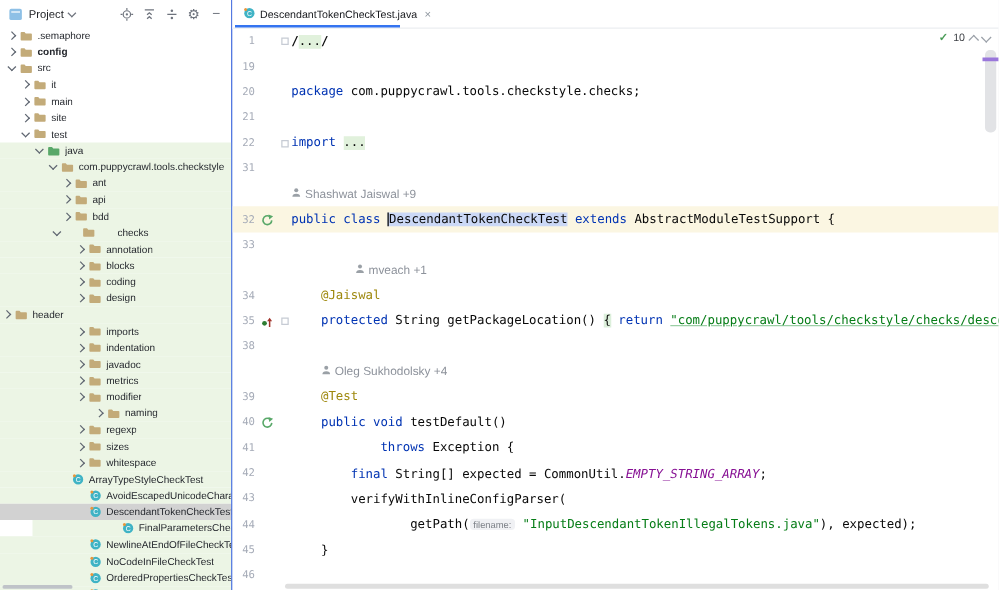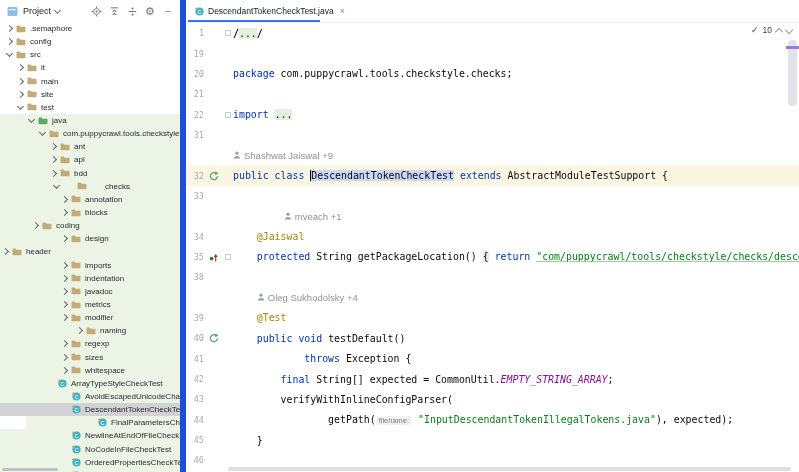--- a/index.html
+++ b/index.html
@@ -1,21 +1,21 @@
 <!DOCTYPE html>
 <html><head>
 <meta charset="utf-8">
 <style>
   html,body{margin:0;padding:0;background:#e9eaee;}
   #app{position:relative;width:799px;height:472px;background:#ffffff;overflow:hidden;
        font-family:"Liberation Sans",sans-serif;-webkit-font-smoothing:antialiased;}
 
   
   #project-panel{position:absolute;left:0;top:0;width:186px;height:472px;background:#ffffff;
-                 border-right:6px solid #1d4ed8;box-sizing:border-box;}
+                 border-right:1px solid #1d4ed8;box-sizing:border-box;}
   #panel-header{height:22px;display:flex;align-items:center;padding:0 5px;gap:4px;}
   #panel-title{font-size:9px;color:#1d1f23;}
   .hicon{width:14px;height:14px;display:flex;align-items:center;justify-content:center;
          color:#6e737d;font-size:11px;flex:none;}
   #header-spacer{flex:1}
   #tree{position:absolute;top:22px;left:0;right:0;bottom:0;overflow:hidden;}
   .trow{display:flex;align-items:center;height:13.15px;font-size:8px;color:#25282e;white-space:nowrap;}
   .trow.green{background:#ecf5e5;}
   .trow.sel{background:#d2d2d2;}
   .chevbox{width:11px;flex:none;display:flex;align-items:center;justify-content:center;}
@@ -112,33 +112,33 @@
           <span class="chevbox">
             <span class="chev right"></span>
           </span>
           <span class="ticon">
             <svg width="10" height="8" viewBox="0 0 10 8">
               <path d="M.5 1.4Q.5.6 1.2.6h2.4l1 1.1h4.2q.7 0 .7.7v4.2q0 .7-.7.7H1.2Q.5 7.3.5 6.6Z" fill="#c3ab79"></path>
             </svg>
           </span>
           <span class="tlabel">.semaphore</span>
         </div>
+        <div class="trow" style="padding-left: 4px; font-weight: bold;">
+          <span class="chevbox">
+            <span class="chev right"></span>
+          </span>
+          <span class="ticon">
+            <svg width="10" height="8" viewBox="0 0 10 8">
+              <path d="M.5 1.4Q.5.6 1.2.6h2.4l1 1.1h4.2q.7 0 .7.7v4.2q0 .7-.7.7H1.2Q.5 7.3.5 6.6Z" fill="#c3ab79"></path>
+            </svg>
+          </span>
+          <span class="tlabel">config</span>
+        </div>
         <div class="trow" style="padding-left: 4px;">
           <span class="chevbox">
-            <span class="chev right"></span>
-          </span>
-          <span class="ticon">
-            <svg width="10" height="8" viewBox="0 0 10 8">
-              <path d="M.5 1.4Q.5.6 1.2.6h2.4l1 1.1h4.2q.7 0 .7.7v4.2q0 .7-.7.7H1.2Q.5 7.3.5 6.6Z" fill="#c3ab79"></path>
-            </svg>
-          </span>
-          <span class="tlabel">config</span>
-        </div>
-        <div class="trow" style="padding-left: 4px;">
-          <span class="chevbox">
             <span class="chev down"></span>
           </span>
           <span class="ticon">
             <svg width="10" height="8" viewBox="0 0 10 8">
               <path d="M.5 1.4Q.5.6 1.2.6h2.4l1 1.1h4.2q.7 0 .7.7v4.2q0 .7-.7.7H1.2Q.5 7.3.5 6.6Z" fill="#c3ab79"></path>
             </svg>
           </span>
           <span class="tlabel">src</span>
         </div>
         <div class="trow" style="padding-left: 15px;">
@@ -233,21 +233,21 @@
           <span class="chevbox">
             <span class="chev right"></span>
           </span>
           <span class="ticon">
             <svg width="10" height="8" viewBox="0 0 10 8">
               <path d="M.5 1.4Q.5.6 1.2.6h2.4l1 1.1h4.2q.7 0 .7.7v4.2q0 .7-.7.7H1.2Q.5 7.3.5 6.6Z" fill="#c3ab79"></path>
             </svg>
           </span>
           <span class="tlabel">bdd</span>
         </div>
-        <div class="trow green" style="padding-left: 51px; gap: 14px;">
+        <div class="trow green" style="padding-left: 40px; gap: 14px;">
           <span class="chevbox">
             <span class="chev down"></span>
           </span>
           <span class="ticon">
             <svg width="10" height="8" viewBox="0 0 10 8">
               <path d="M.5 1.4Q.5.6 1.2.6h2.4l1 1.1h4.2q.7 0 .7.7v4.2q0 .7-.7.7H1.2Q.5 7.3.5 6.6Z" fill="#c3ab79"></path>
             </svg>
           </span>
           <span class="tlabel">checks</span>
         </div>
@@ -266,21 +266,21 @@
           <span class="chevbox">
             <span class="chev right"></span>
           </span>
           <span class="ticon">
             <svg width="10" height="8" viewBox="0 0 10 8">
               <path d="M.5 1.4Q.5.6 1.2.6h2.4l1 1.1h4.2q.7 0 .7.7v4.2q0 .7-.7.7H1.2Q.5 7.3.5 6.6Z" fill="#c3ab79"></path>
             </svg>
           </span>
           <span class="tlabel">blocks</span>
         </div>
-        <div class="trow green" style="padding-left: 30px;">
+        <div class="trow green" style="padding-left: 59px;">
           <span class="chevbox">
             <span class="chev right"></span>
           </span>
           <span class="ticon">
             <svg width="10" height="8" viewBox="0 0 10 8">
               <path d="M.5 1.4Q.5.6 1.2.6h2.4l1 1.1h4.2q.7 0 .7.7v4.2q0 .7-.7.7H1.2Q.5 7.3.5 6.6Z" fill="#c3ab79"></path>
             </svg>
           </span>
           <span class="tlabel">coding</span>
         </div>

